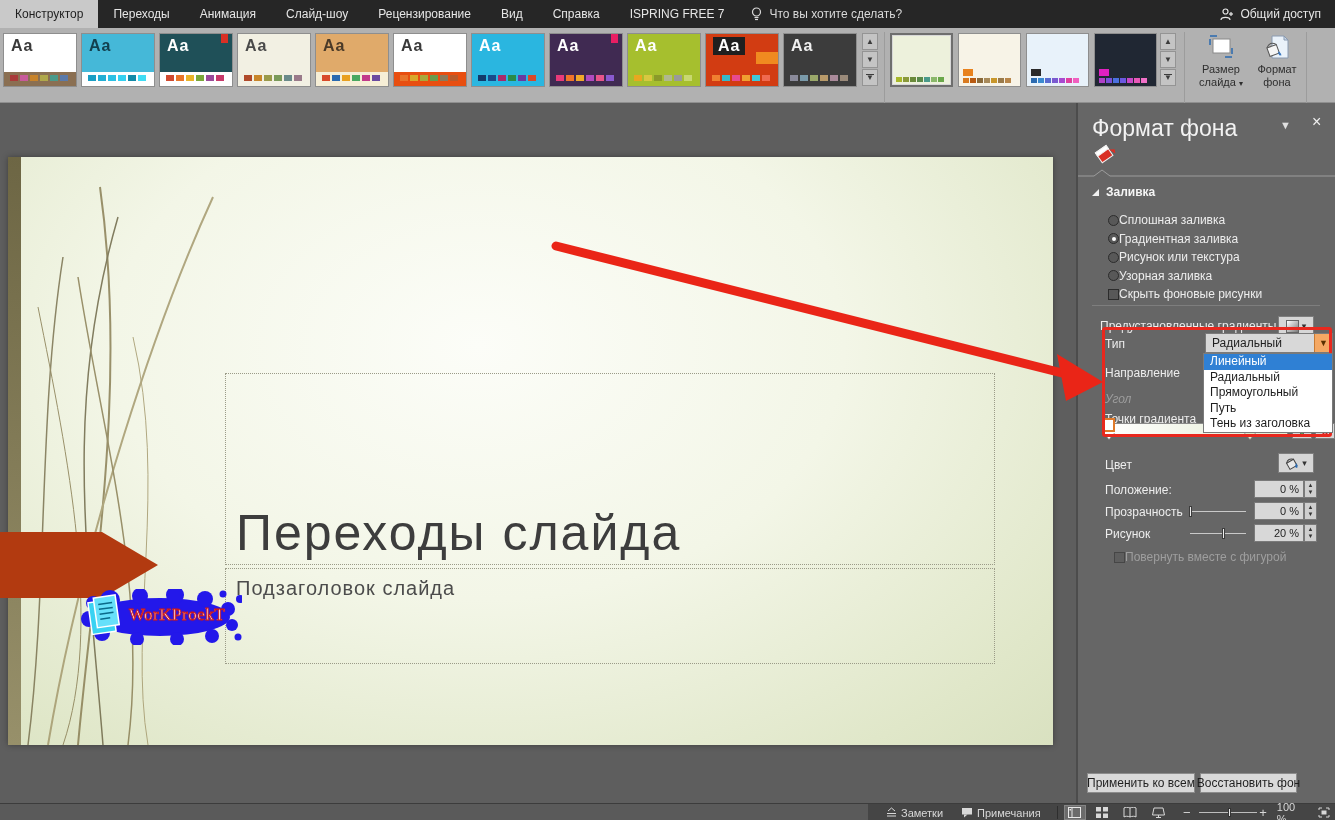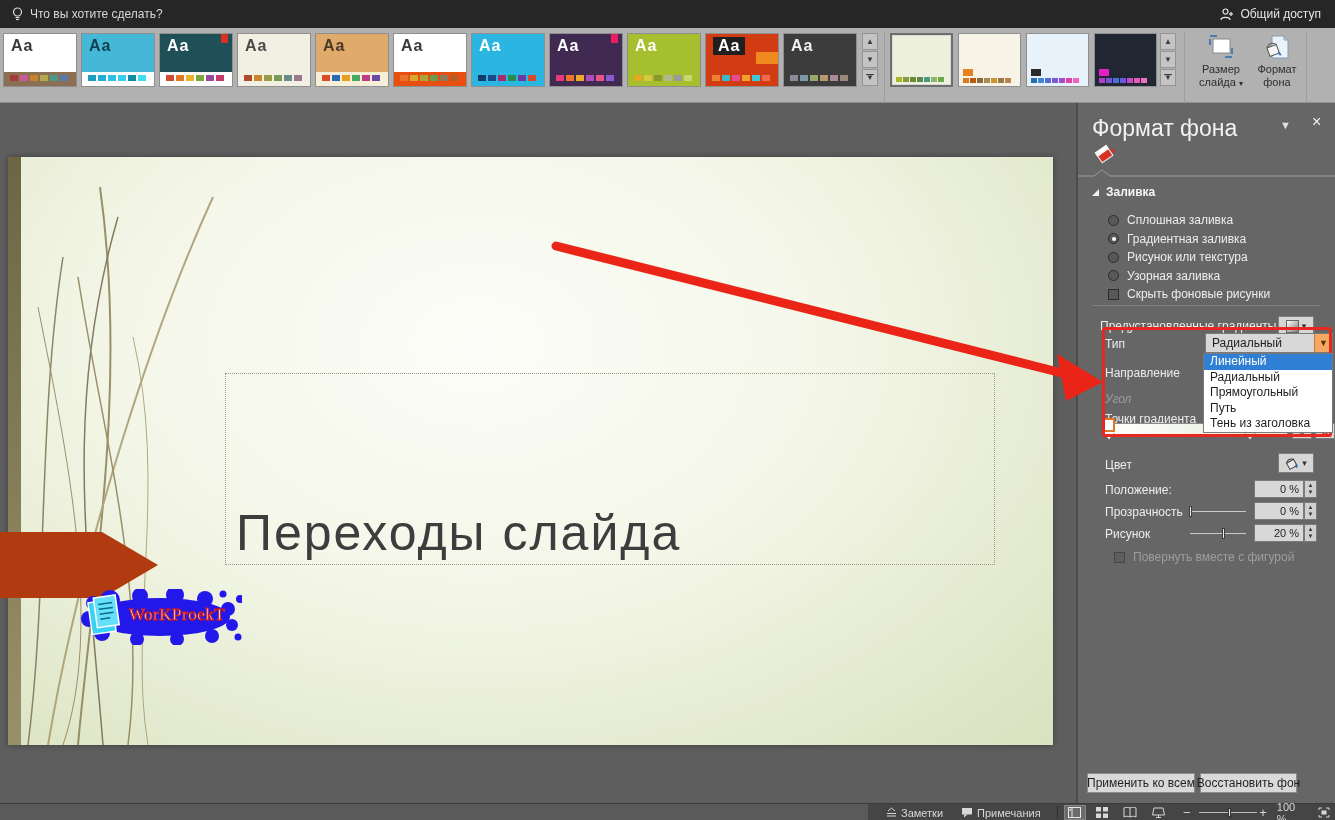--- a/index.html
+++ b/index.html
@@ -61,21 +61,21 @@
   .hl-rect { position:absolute; left:1102px; top:327px; width:230px; height:110px; border:3px solid #e8281e; border-radius:3px; z-index:30; }
 
   
   .panel { position:absolute; left:1076px; top:103px; width:259px; height:700px; background:#666666; border-left:2px solid #4c4c4c; color:#ececec; font-size:12px; }
   .panel-title { position:absolute; left:14px; top:12px; font-size:23px; color:#f2f2f2; }
   .panel-caret { position:absolute; left:202px; top:16px; font-size:11px; color:#e0e0e0; }
   .panel-close { position:absolute; left:234px; top:10px; font-size:16px; color:#f0f0f0; }
   .tabline { position:absolute; left:0; top:66px; width:259px; height:8px; }
   .sec-head { position:absolute; left:14px; top:82px; display:flex; align-items:center; gap:7px; font-weight:bold; color:#f5f5f5; }
   .tri-expanded { width:0; height:0; border-style:solid; border-width:0 0 7px 7px; border-color:transparent transparent #f0f0f0 transparent; }
-  .opt-row { position:absolute; left:30px; display:flex; align-items:center; gap:8px; color:#ededed; }
+  .opt-row { position:absolute; left:30px; display:flex; align-items:center; color:#ededed; }
   .radio { width:11px; height:11px; border-radius:50%; background:#585858; border:1px solid #2c2c2c; position:relative; flex:none; }
   .radio.checked::after { content:""; position:absolute; left:2.5px; top:2.5px; width:4px; height:4px; border-radius:50%; background:#fff; }
   .checkbox { width:11px; height:11px; background:#585858; border:1px solid #2c2c2c; flex:none; }
   .panel-sep { position:absolute; left:14px; top:202px; width:228px; height:1px; background:#7e7e7e; }
   .plabel { position:absolute; color:#ededed; white-space:nowrap; }
   .plabel.dim { color:#9d9d9d;font-style:italic; }
   .pbtn-sm { position:absolute; width:36px; height:20px; background:#d6d6d6; border:1px solid #7e7e7e; display:flex; align-items:center; justify-content:center; gap:3px; color:#333; font-size:9px; }
   .combo { position:absolute; left:127px; top:230px; width:128px; height:20px; background:#d8d8d8; border:1px solid #7a7a7a; color:#1f1f1f; display:flex; align-items:center; }
   .combo .val { flex:1; padding-left:6px; font-size:12px; }
   .combo .arrow { width:18px; height:100%; background:#f5a863; border-left:1px solid #c77a33; color:#5a3000; font-size:9px; display:flex; align-items:center; justify-content:center; }
@@ -104,20 +104,30 @@
   .viewbtn { display:flex; align-items:center; justify-content:center; width:24px; height:15px; margin-left:6px; }
   .viewbtn.sel { background:#6b6b6b; border:1px solid #848484; }
   .zoomlabel { margin-left:10px; }
 </style>
 </head>
 <body>
 
 <div class="app">
 
   <div class="tabbar">
+    <div style="display:flex;">
+        <div class="tab active">Конструктор</div>
+        <div class="tab">Переходы</div>
+        <div class="tab">Анимация</div>
+        <div class="tab">Слайд-шоу</div>
+        <div class="tab">Рецензирование</div>
+        <div class="tab">Вид</div>
+        <div class="tab">Справка</div>
+        <div class="tab">ISPRING FREE 7</div>
+      </div>
     <div class="tellme">
       <svg width="11" height="15" viewBox="0 0 11 15">
           <circle cx="5.5" cy="5" r="4" fill="none" stroke="#d9d9d9" stroke-width="1.2"></circle>
           <line x1="3.5" y1="10.5" x2="7.5" y2="10.5" stroke="#d9d9d9" stroke-width="1.2"></line>
           <line x1="4" y1="12.5" x2="7" y2="12.5" stroke="#d9d9d9" stroke-width="1.2"></line>
         </svg>
       <span>Что вы хотите сделать?</span>
     </div>
     <div class="share">
       <svg width="14" height="13" viewBox="0 0 14 13">
@@ -370,20 +380,23 @@
           <path d="M40,588 C75,380 150,160 205,40" stroke="#a59a6e" stroke-width="2"></path>
           <path d="M95,588 C80,400 55,250 110,60" stroke="#6e6848" stroke-width="1.5"></path>
           <path d="M120,588 C140,430 95,280 70,120" stroke="#8a7f55" stroke-width="1.5"></path>
           <path d="M20,588 C40,430 30,260 55,100" stroke="#7a7250" stroke-width="1.5"></path>
           <path d="M140,588 C120,470 160,330 125,180" stroke="#a59a6e" stroke-width="1"></path>
           <path d="M55,588 C95,470 60,300 30,150" stroke="#8a7f55" stroke-width="1"></path>
         </g>
       </svg>
       <div class="ph ph-title">
         <div class="txt">Переходы слайда</div>
+      </div>
+      <div class="ph ph-sub">
+        <div class="txt">Подзаголовок слайда</div>
       </div>
     </div>
 
     <svg class="slide-arrow-svg" style="left:0;top:425px;" width="170" height="72" viewBox="0 0 170 72">
       <polygon points="0,4 102,4 158,37 102,70 0,70" fill="#b23a10"></polygon>
     </svg>
 
     <div class="logo">
       <svg width="162" height="56" viewBox="0 0 162 56">
         <g fill="#2318ea">

